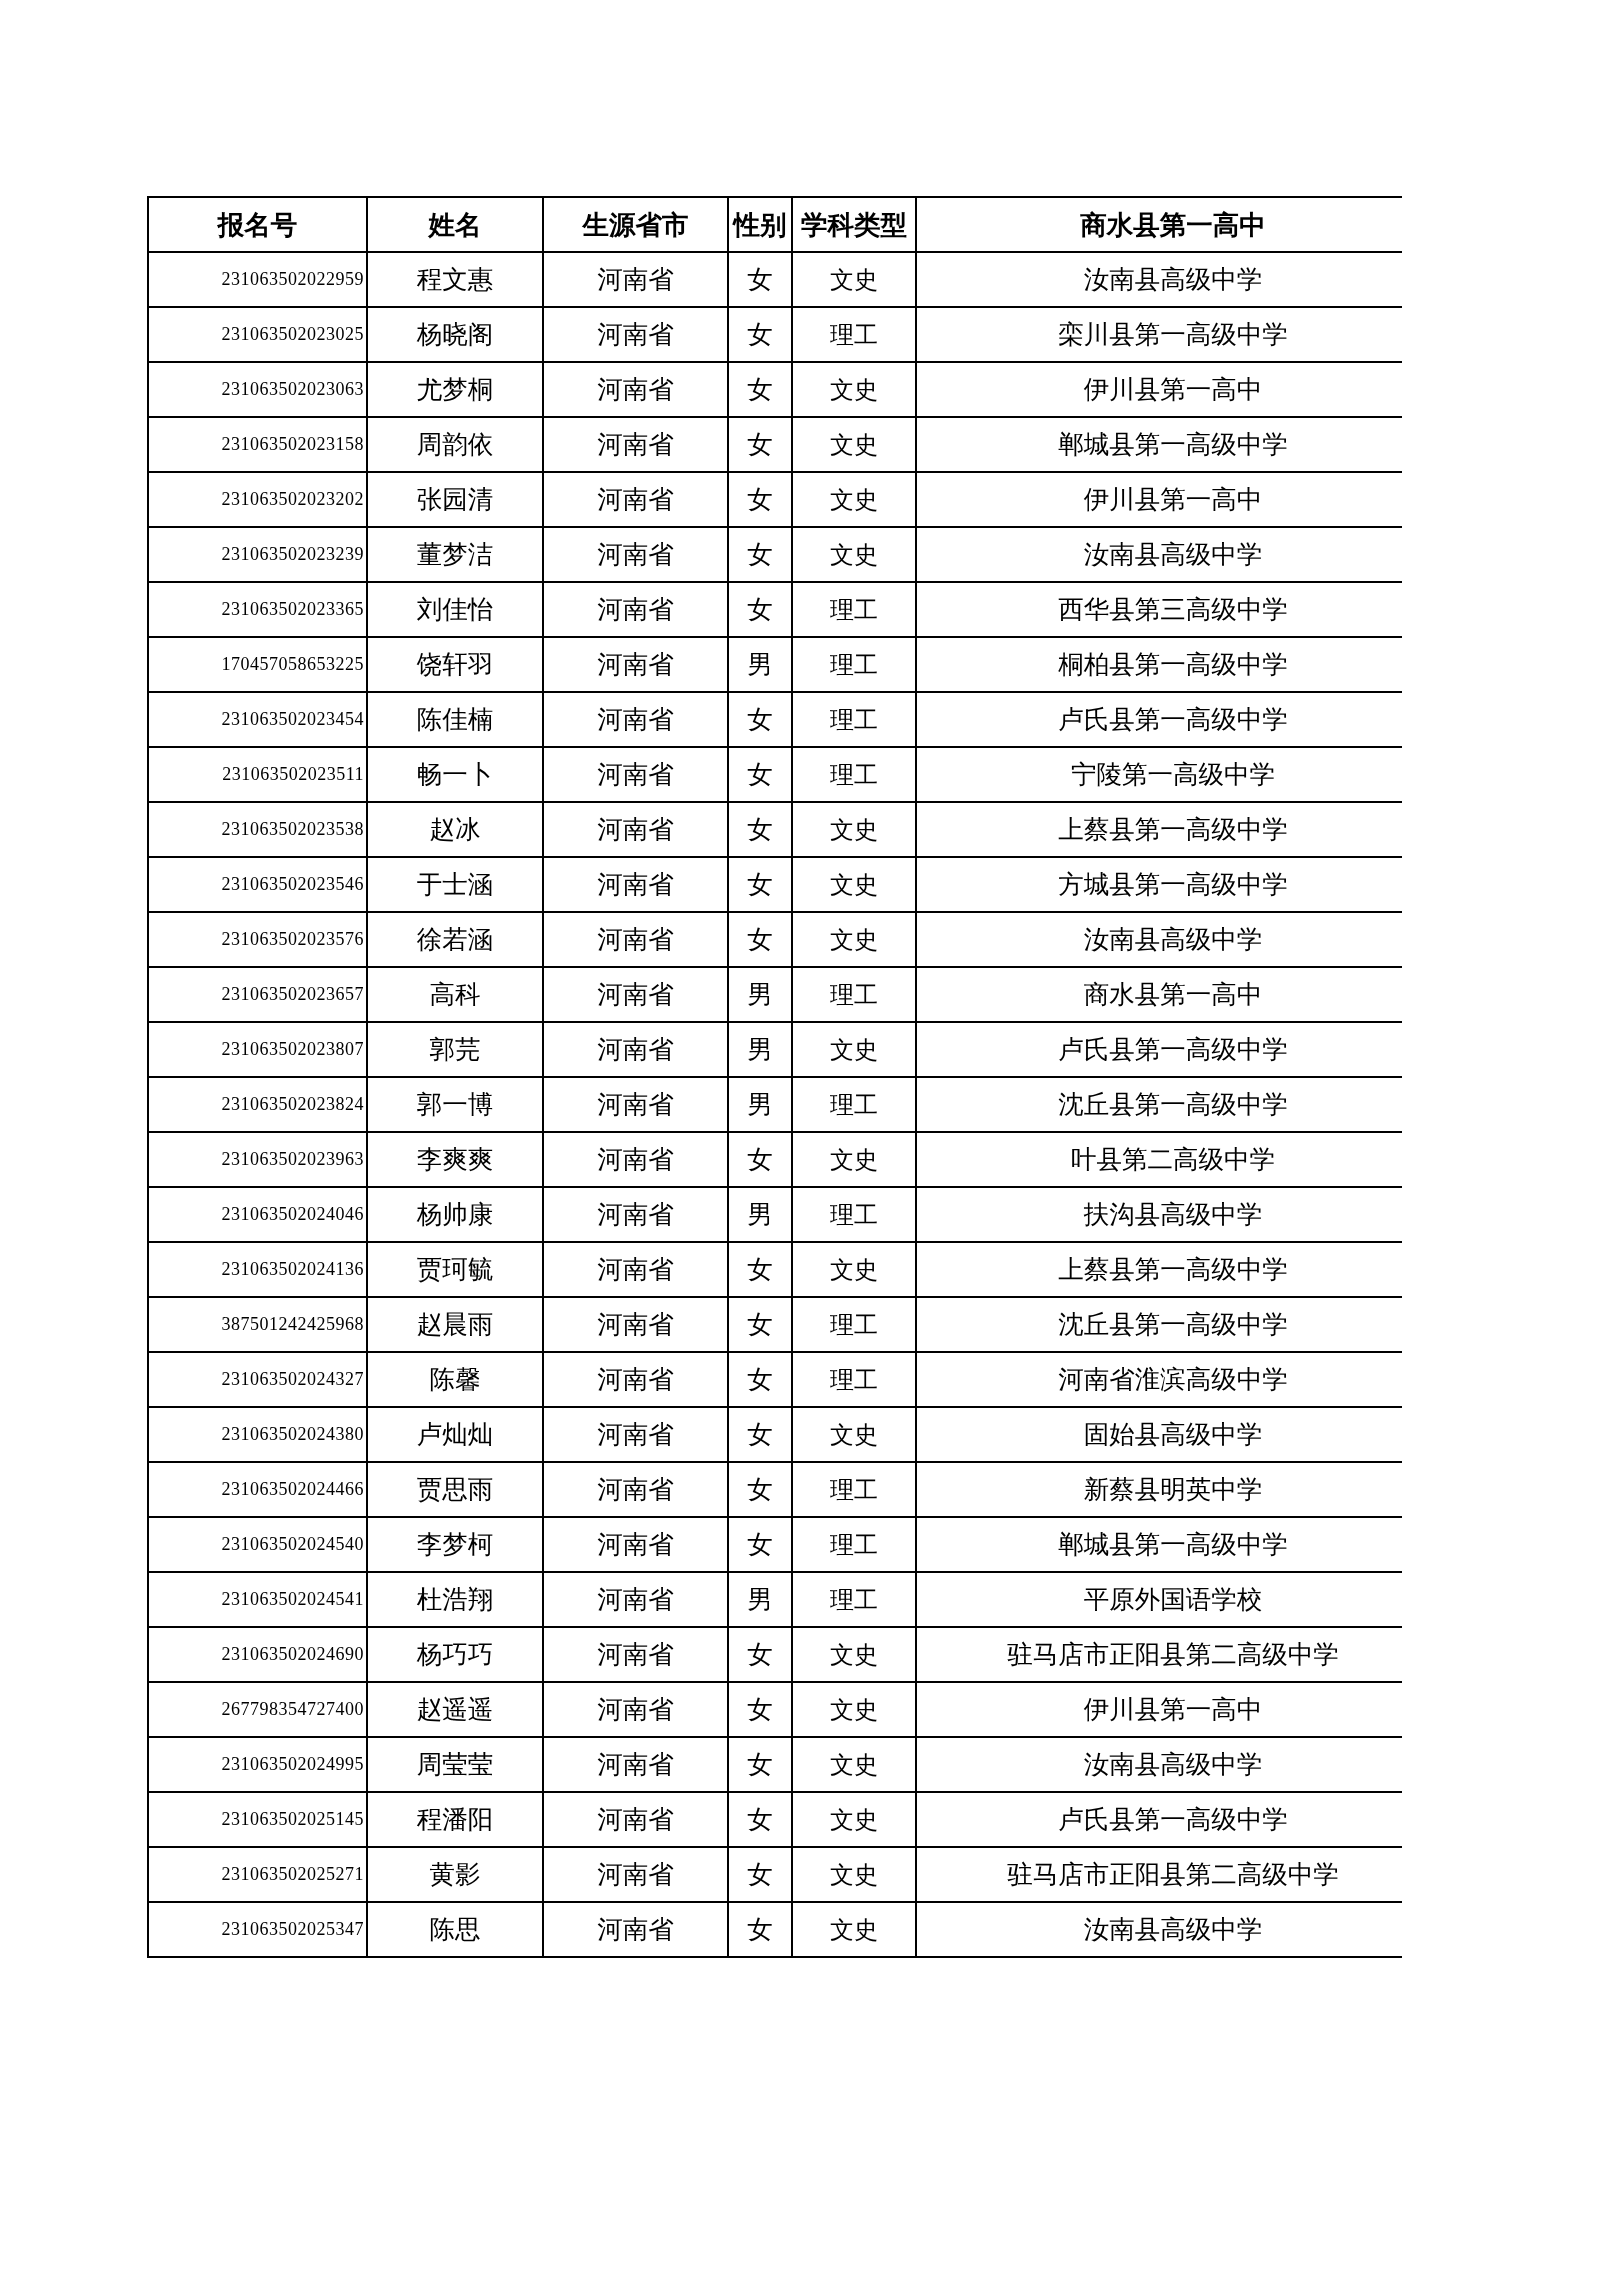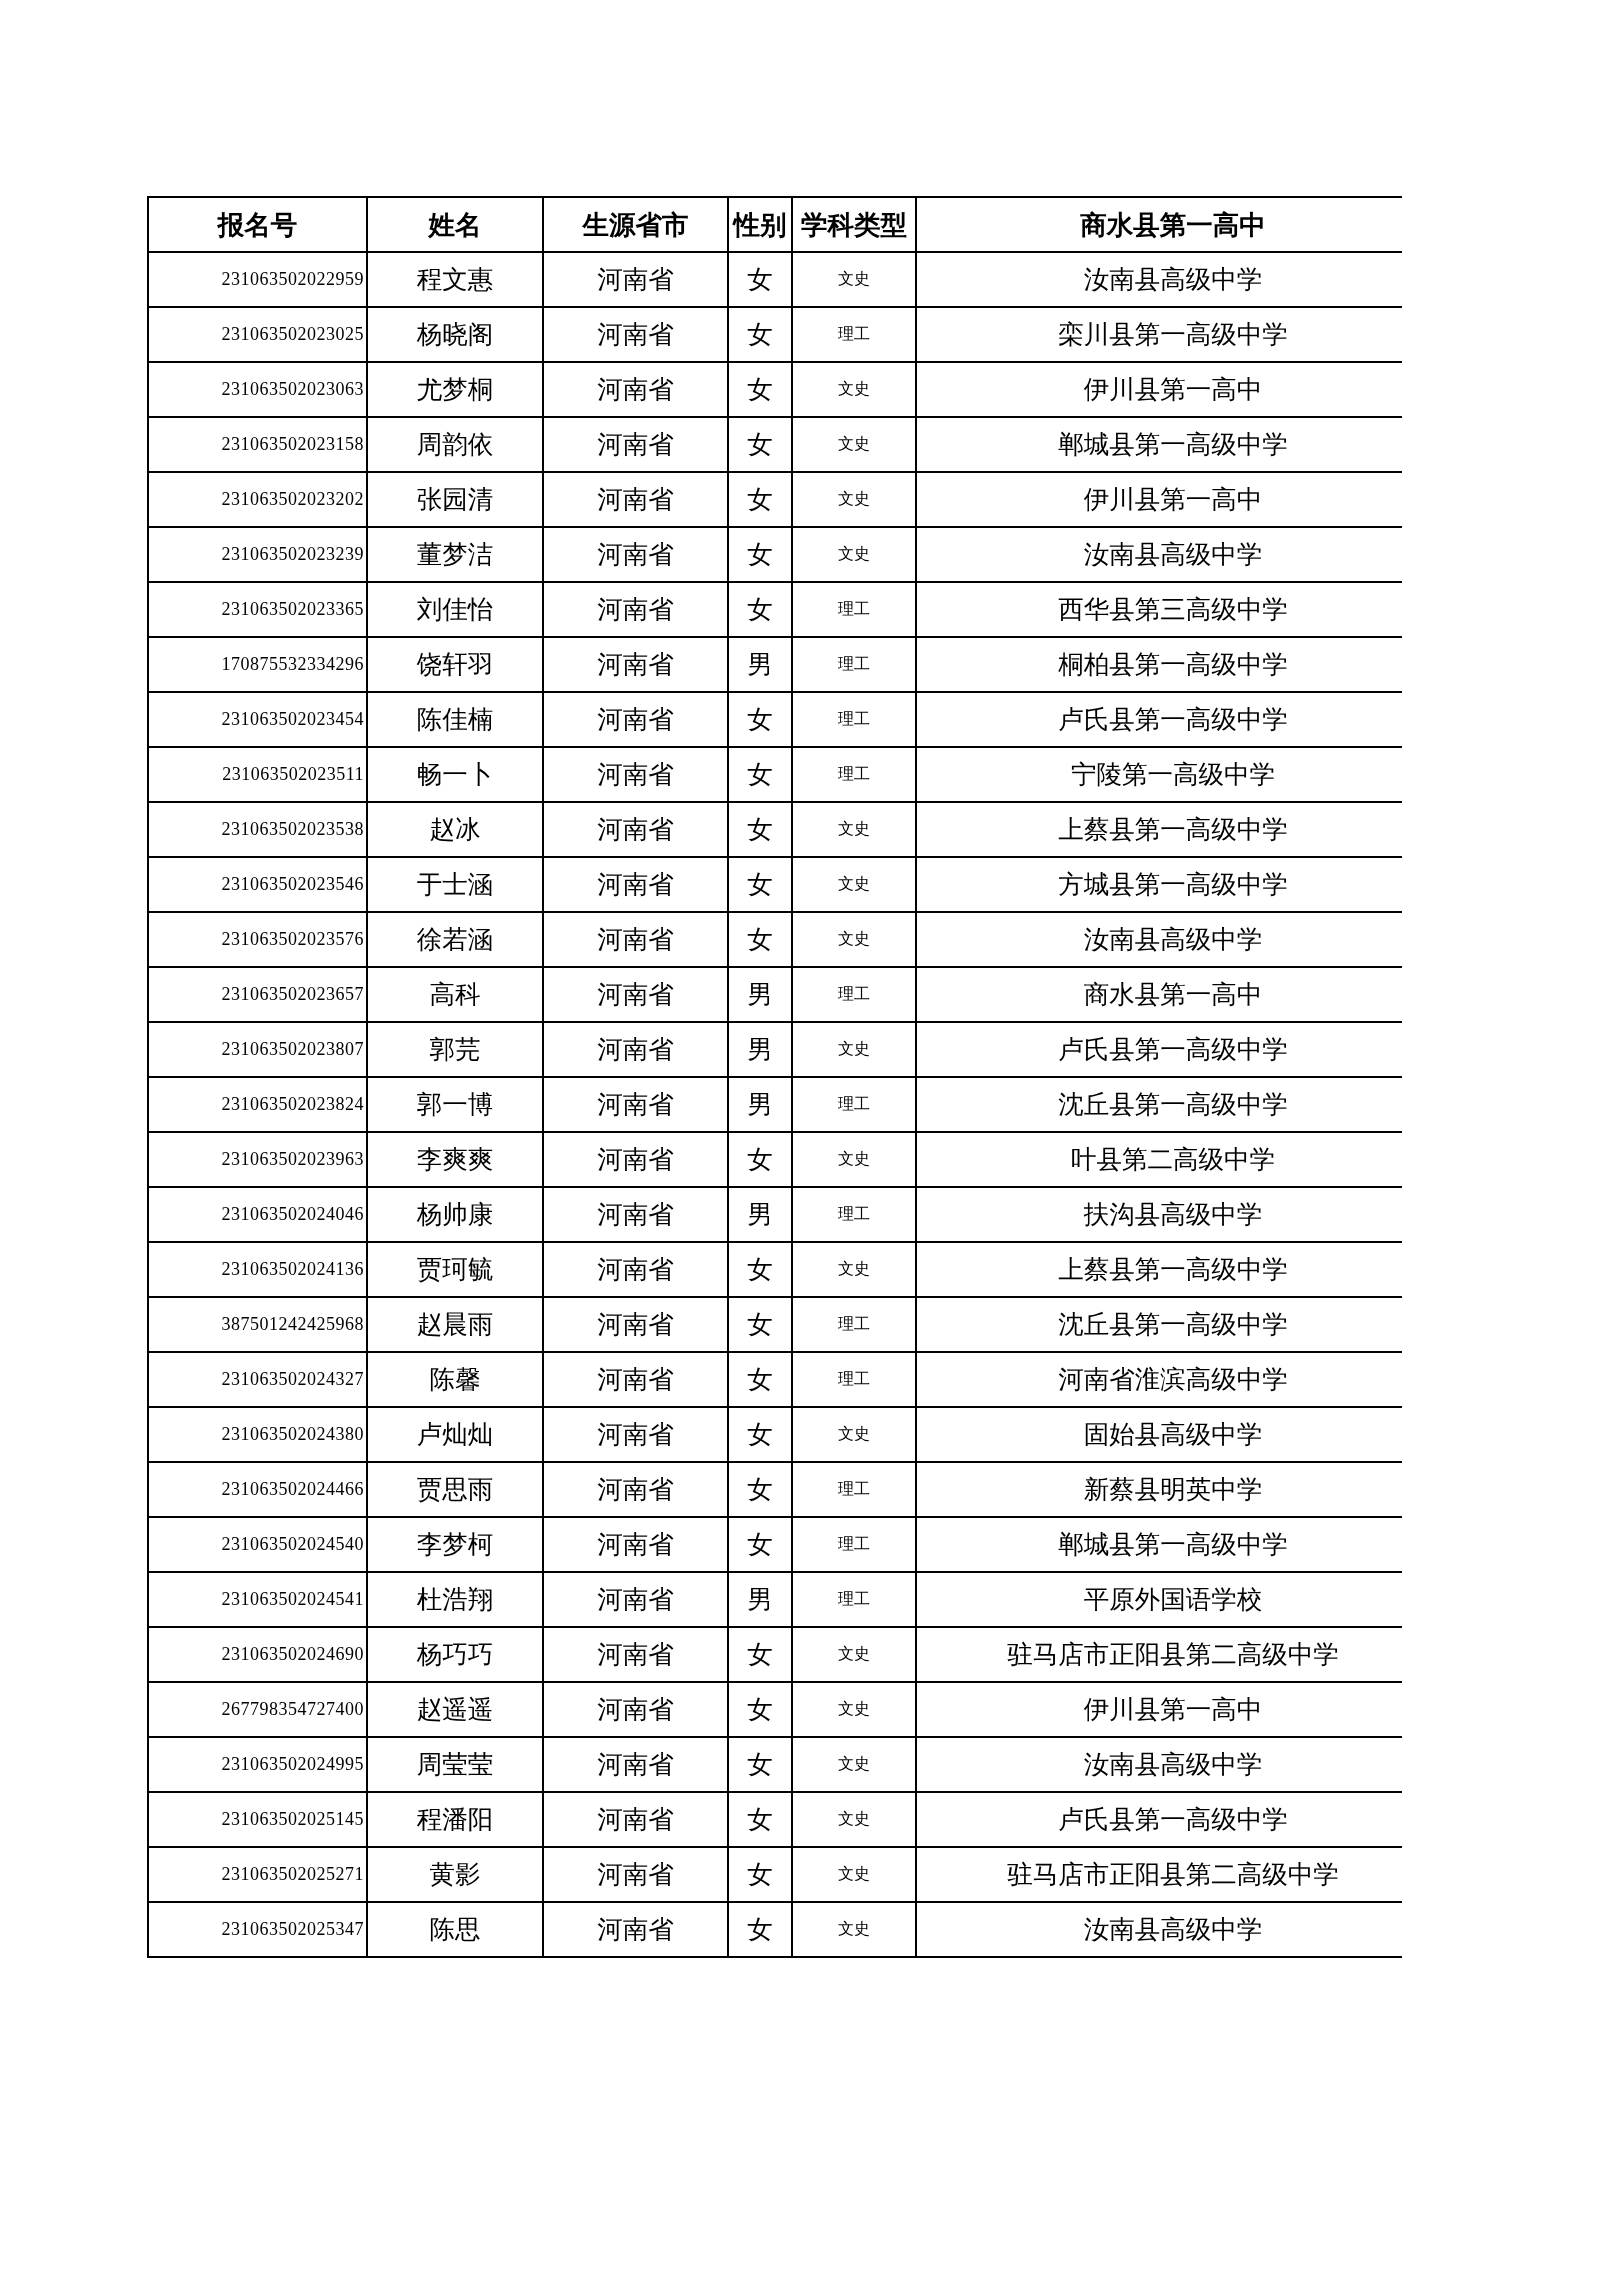--- a/index.html
+++ b/index.html
@@ -41,21 +41,21 @@
   }
   
   table.students td.col0 {
     text-align: right;
     padding-left: 6px;
     font-size: 18px;
     letter-spacing: 0.5px;
   }
   
   table.students td.col4 {
-    font-size: 16px;
+    font-size: 24px;
     font-family: Liberation Serif, serif;
   }
   col.c0 { width: 219px; }
   col.c1 { width: 176px; }
   col.c2 { width: 185px; }
   col.c3 { width: 64px;  }
   col.c4 { width: 124px; }
   col.c5 { width: 514px; }
 </style>
 </head>
@@ -132,21 +132,21 @@
         </tr>
         <tr>
           <td class="col0">231063502023365</td>
           <td class="col1">刘佳怡</td>
           <td class="col2">河南省</td>
           <td class="col3">女</td>
           <td class="col4">理工</td>
           <td class="col5">西华县第三高级中学</td>
         </tr>
         <tr>
-          <td class="col0">170875532334296</td>
+          <td class="col0">170457058653225</td>
           <td class="col1">饶轩羽</td>
           <td class="col2">河南省</td>
           <td class="col3">男</td>
           <td class="col4">理工</td>
           <td class="col5">桐柏县第一高级中学</td>
         </tr>
         <tr>
           <td class="col0">231063502023454</td>
           <td class="col1">陈佳楠</td>
           <td class="col2">河南省</td>

